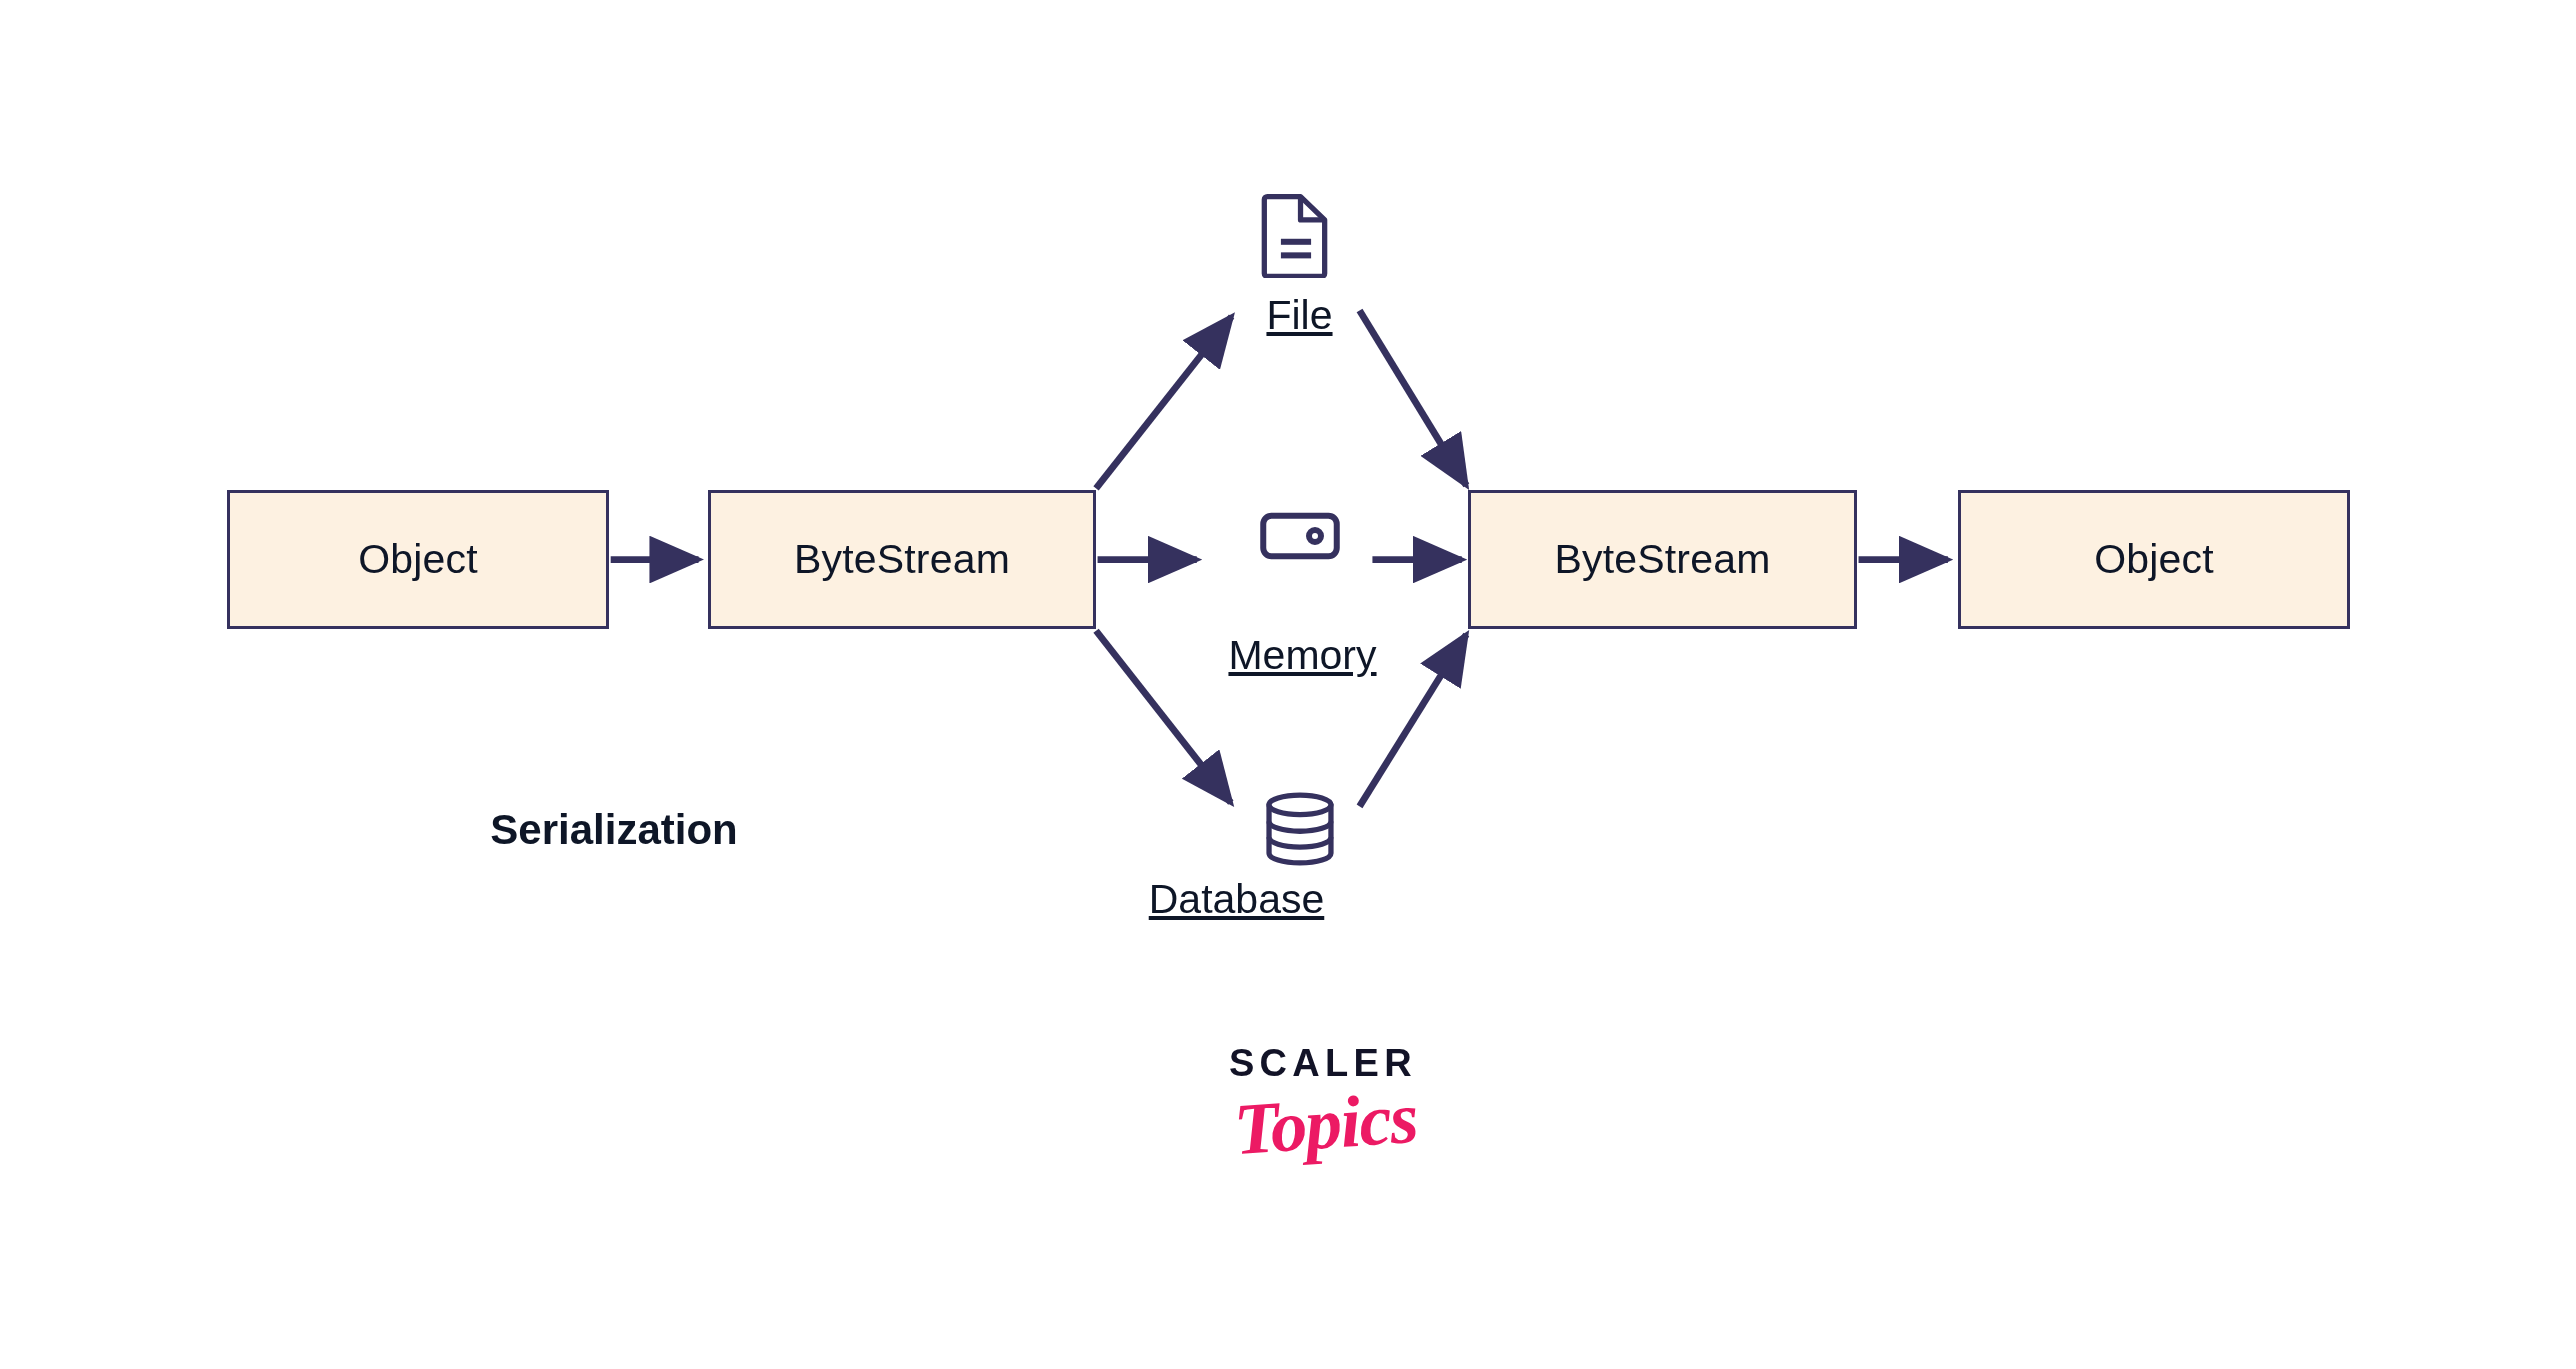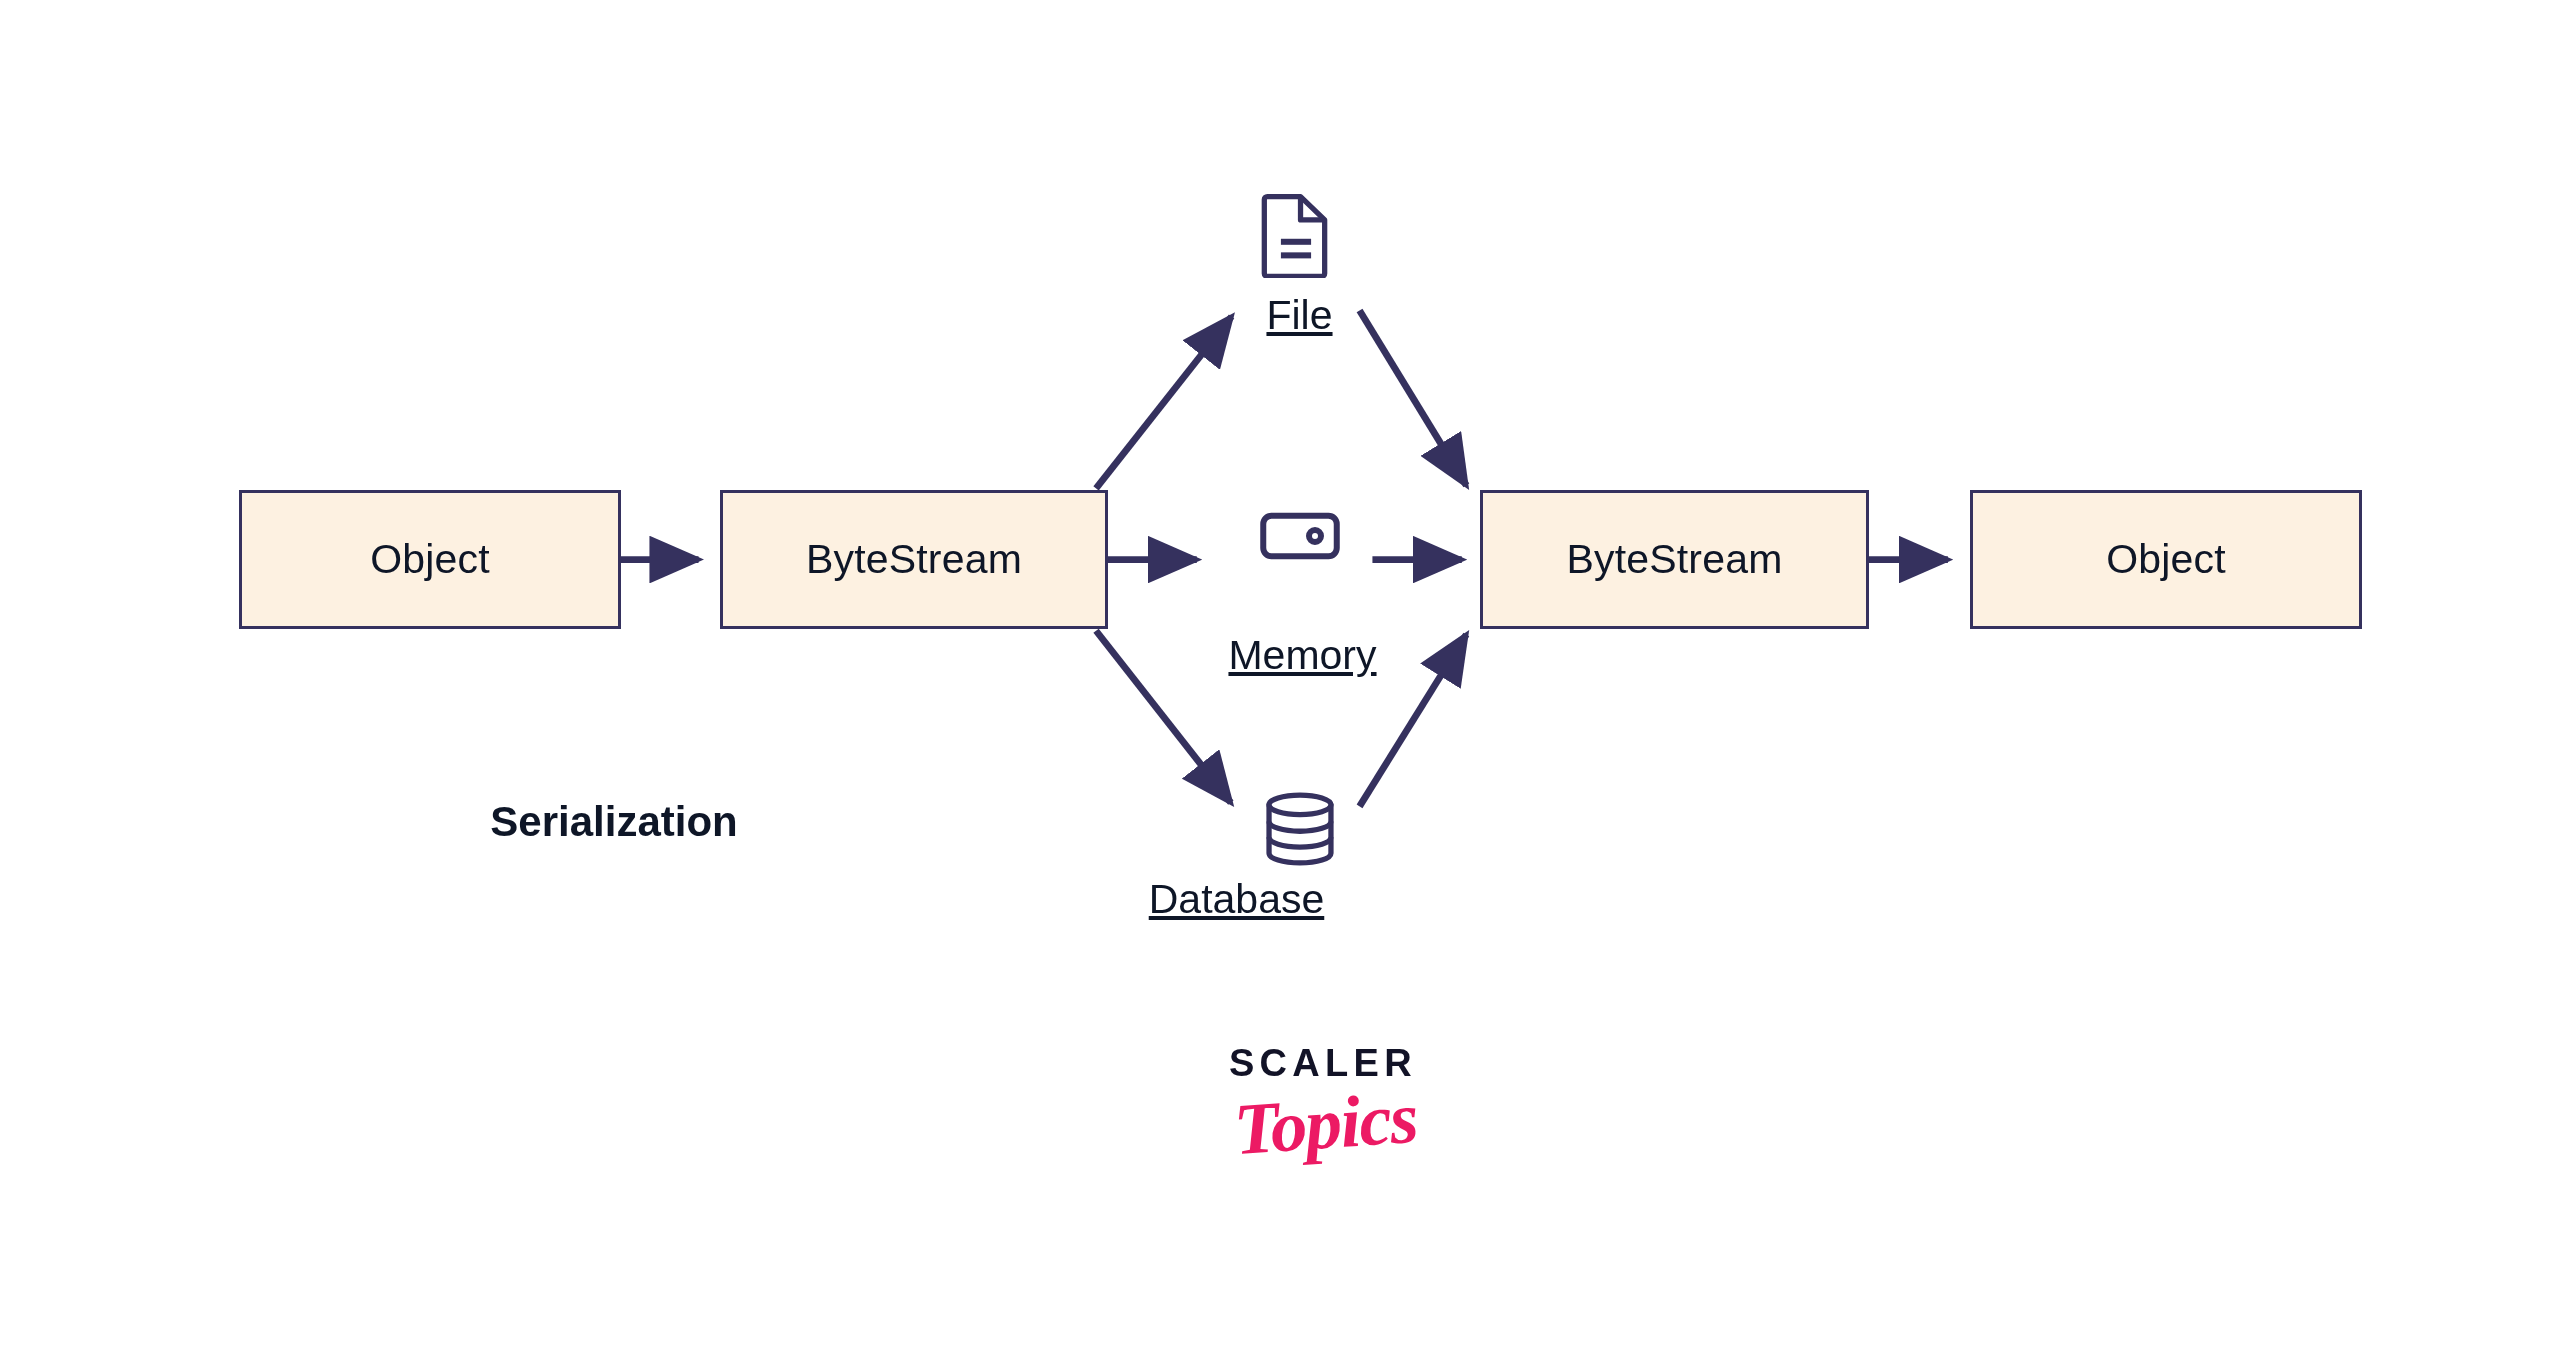--- a/index.html
+++ b/index.html
@@ -26,21 +26,20 @@
     height: 1369px;
   }
   .node-box {
     position: absolute;
     box-sizing: border-box;
     background: #FDF1E1;
     border: 3.8px solid #35315E;
     display: flex;
     align-items: center;
     justify-content: center;
-    margin-left: 12px;
   }
   .node-box .node-label {
     font-family: "Liberation Sans", sans-serif;
     font-size: 41px;
     color: #0E1627;
     letter-spacing: 0.2px;
     line-height: 1;
     white-space: nowrap;
   }
   .store-label {
@@ -55,20 +54,21 @@
   }
   .section-label {
     position: absolute;
     font-family: "Liberation Sans", sans-serif;
     font-size: 42px;
     font-weight: bold;
     color: #0E1627;
     line-height: 1;
     white-space: nowrap;
     text-align: center;
+    margin-top: 8px;
   }
   .store-icon {
     position: absolute;
   }
   #logo {
     position: absolute;
     left: 1159px;
     top: 1044px;
     width: 258px;
     height: 197px;

